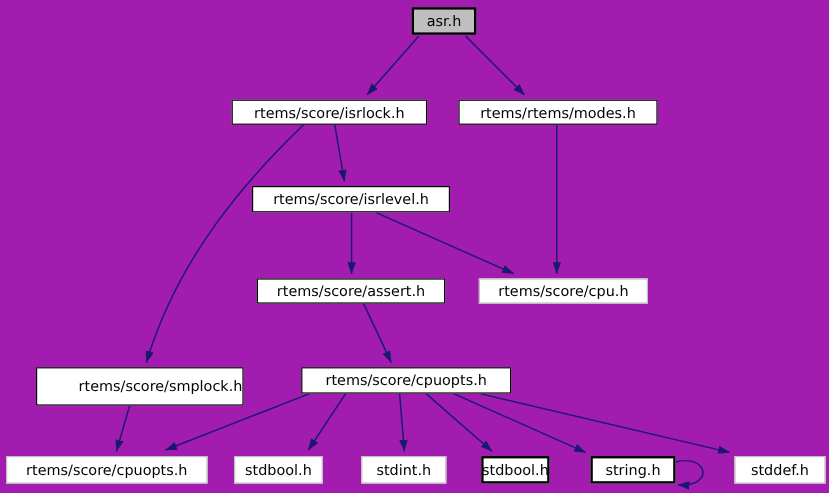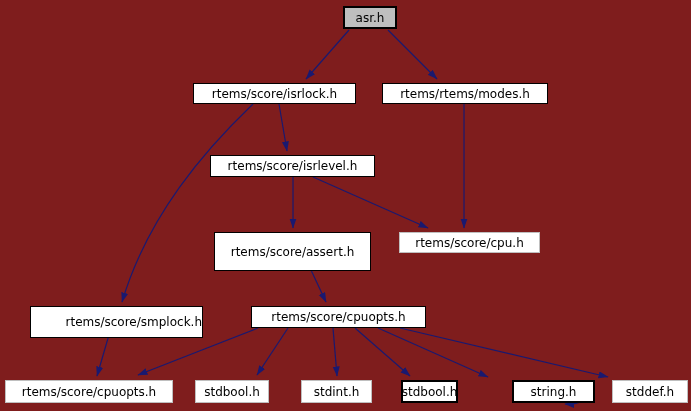--- a/index.html
+++ b/index.html
@@ -5,21 +5,21 @@
   html, body {
     margin: 0;
     padding: 0;
     background: #ffffff;
     font-family: "DejaVu Sans", sans-serif;
   }
   #graph {
     position: relative;
     width: 691px;
     height: 411px;
-    background: #7f1d1d;
+    background: #a21caf;
     overflow: hidden;
   }
   #edge-layer {
     position: absolute;
     left: 0;
     top: 0;
     width: 691px;
     height: 411px;
   }
   .node {
@@ -85,21 +85,21 @@
     </div>
   <div class="node" style="left:193px; top:83px;  width:163px; height:21px;">
       <span>rtems/score/isrlock.h</span>
     </div>
   <div class="node" style="left:382px; top:83px;  width:166px; height:21px;">
       <span>rtems/rtems/modes.h</span>
     </div>
   <div class="node" style="left:210px; top:155px; width:165px; height:22px;">
       <span>rtems/score/isrlevel.h</span>
     </div>
-  <div class="node" style="left:214px; top:232px; width:157px; height:39px;">
+  <div class="node" style="left:214px; top:232px; width:157px; height:21px;">
       <span>rtems/score/assert.h</span>
     </div>
   <div class="node plain" style="left:399px; top:232px; width:141px; height:21px;">
       <span>rtems/score/cpu.h</span>
     </div>
   <div class="node" style="left:30px;  top:306px; width:173px; height:32px;justify-content:flex-end;">
       <span>rtems/score/smplock.h</span>
     </div>
   <div class="node" style="left:251px; top:306px; width:175px; height:22px;">
       <span>rtems/score/cpuopts.h</span>
@@ -109,20 +109,20 @@
     </div>
   <div class="node plain" style="left:195px; top:380px; width:74px;  height:23px;">
       <span>stdbool.h</span>
     </div>
   <div class="node plain" style="left:301px; top:380px; width:71px;  height:23px;">
       <span>stdint.h</span>
     </div>
   <div class="node bold" style="left:401px; top:380px; width:57px;  height:23px;">
       <span>stdbool.h</span>
     </div>
-  <div class="node bold" style="left:492px; top:380px; width:83px;  height:23px;margin-left:20px;">
+  <div class="node bold" style="left:492px; top:380px; width:71px;  height:23px;">
       <span>string.h</span>
     </div>
   <div class="node plain" style="left:612px; top:380px; width:76px;  height:23px;">
       <span>stddef.h</span>
     </div>
 
 </div>
 
 </body></html>

